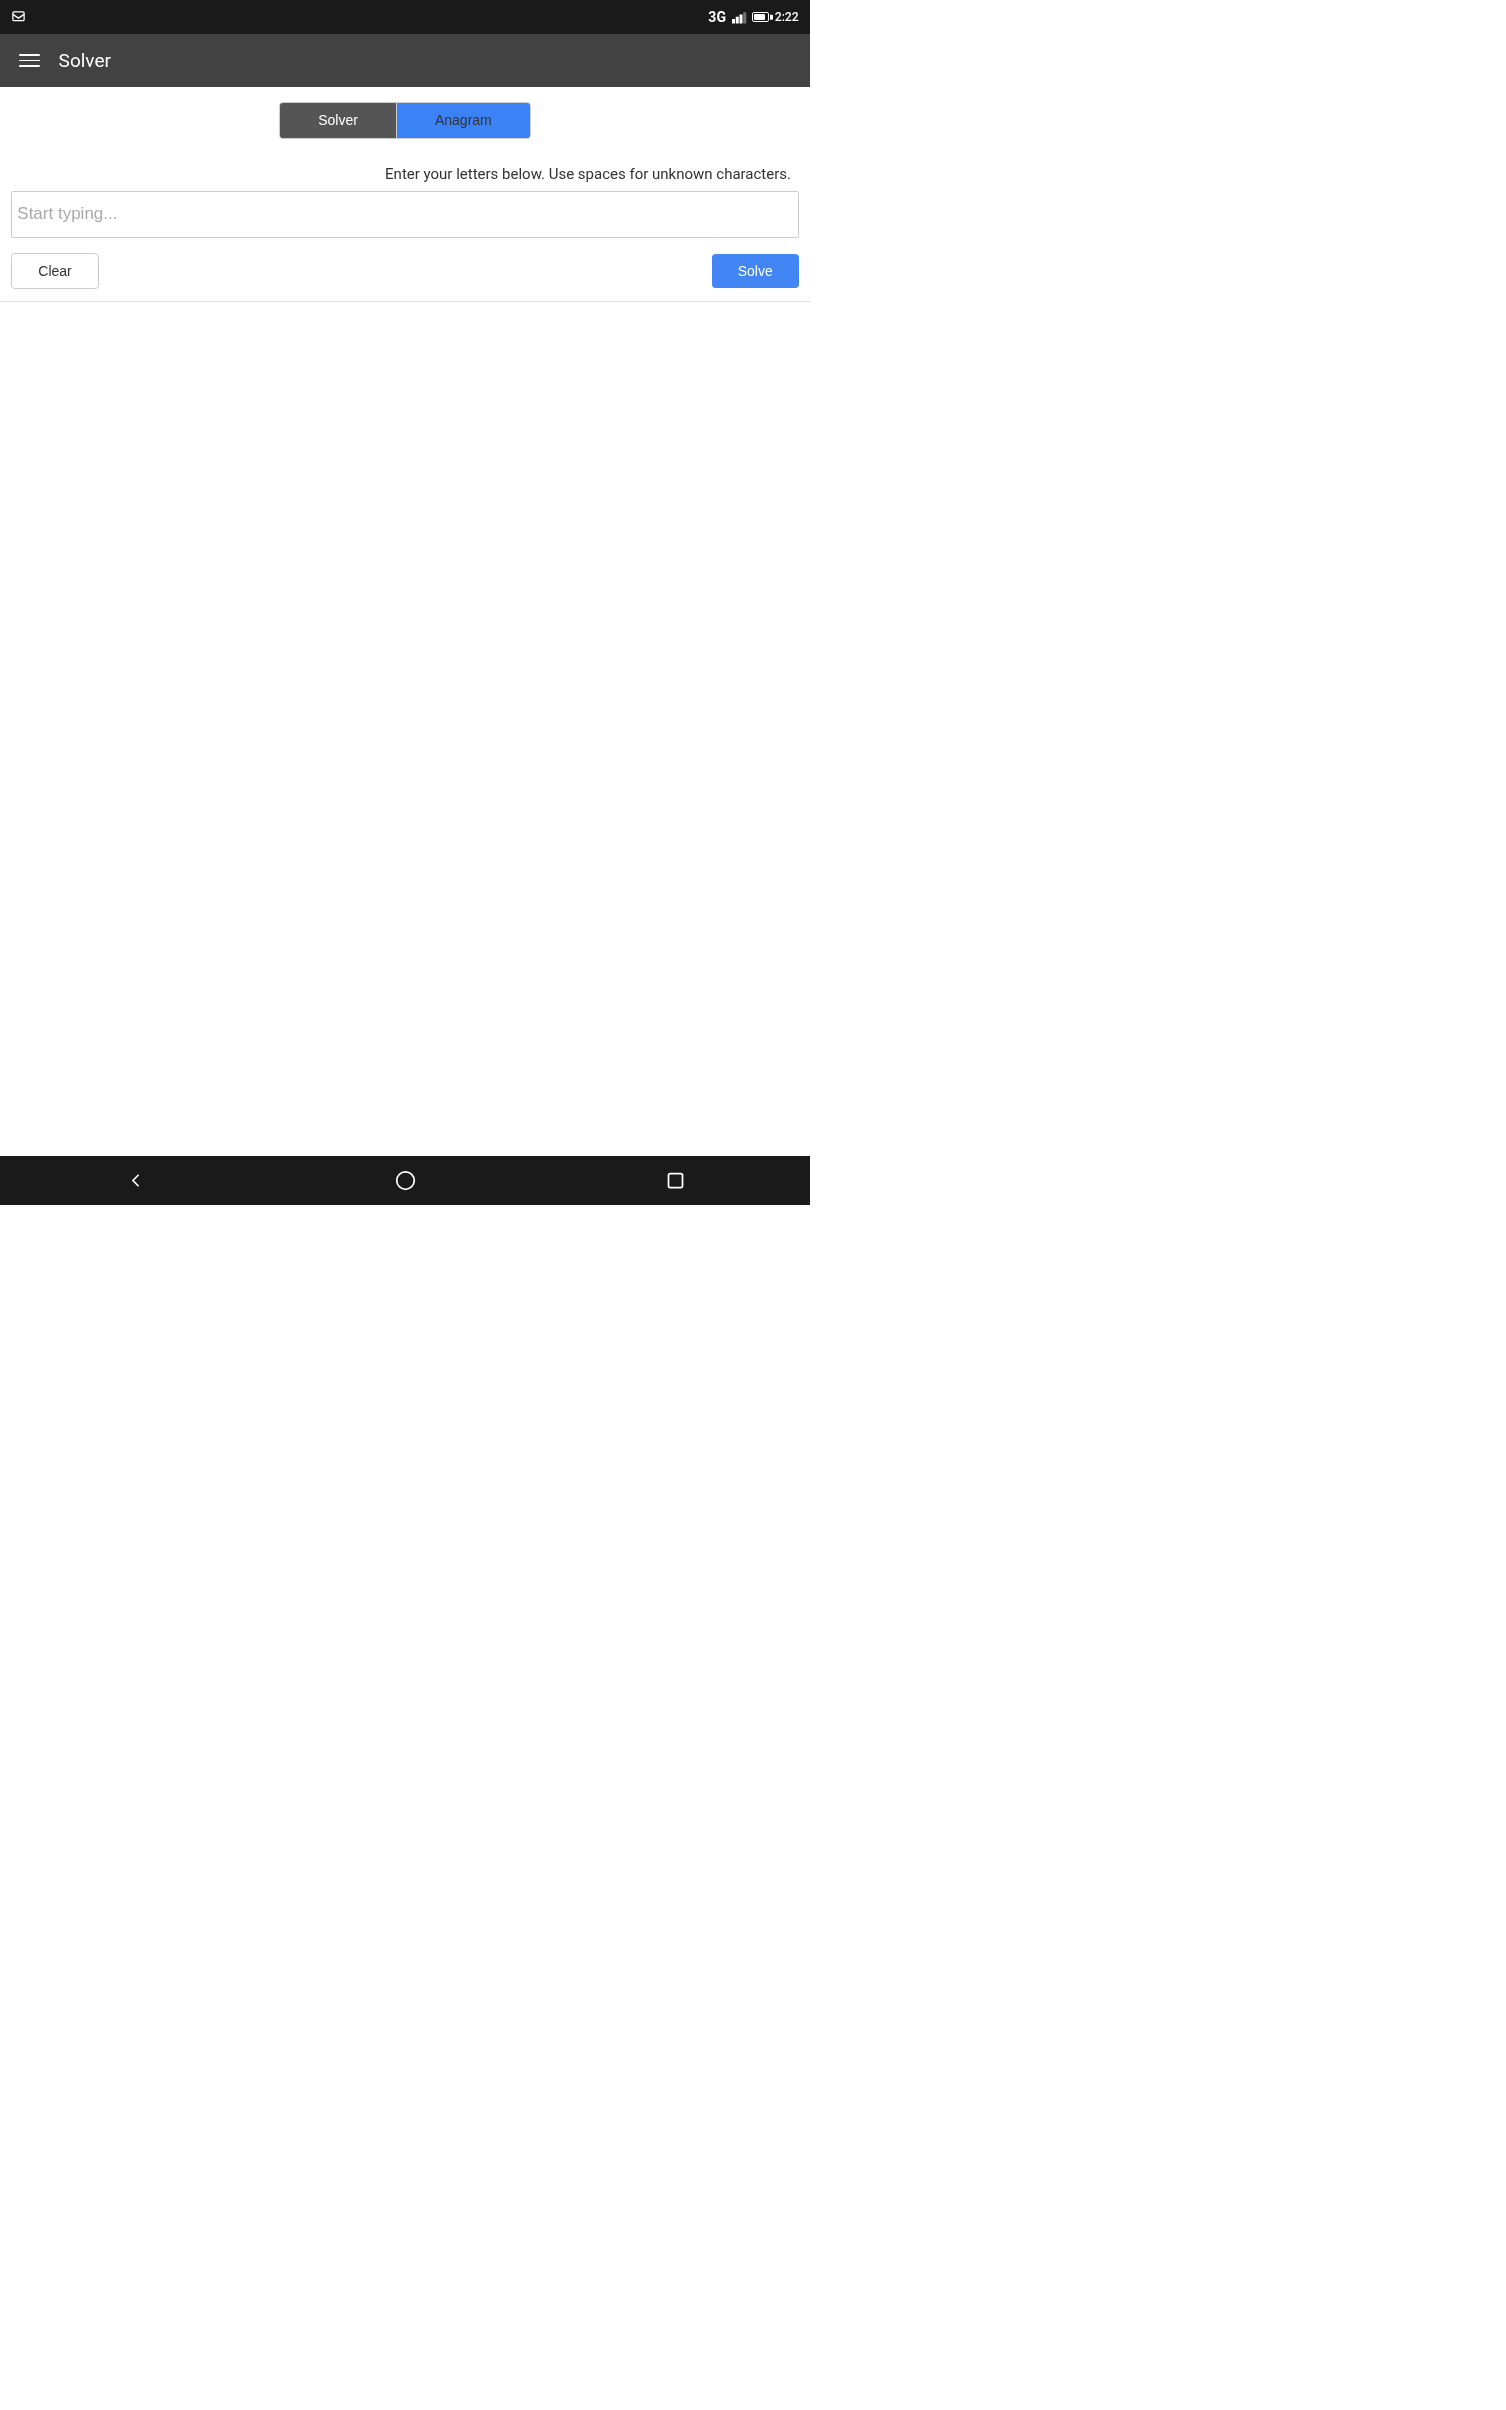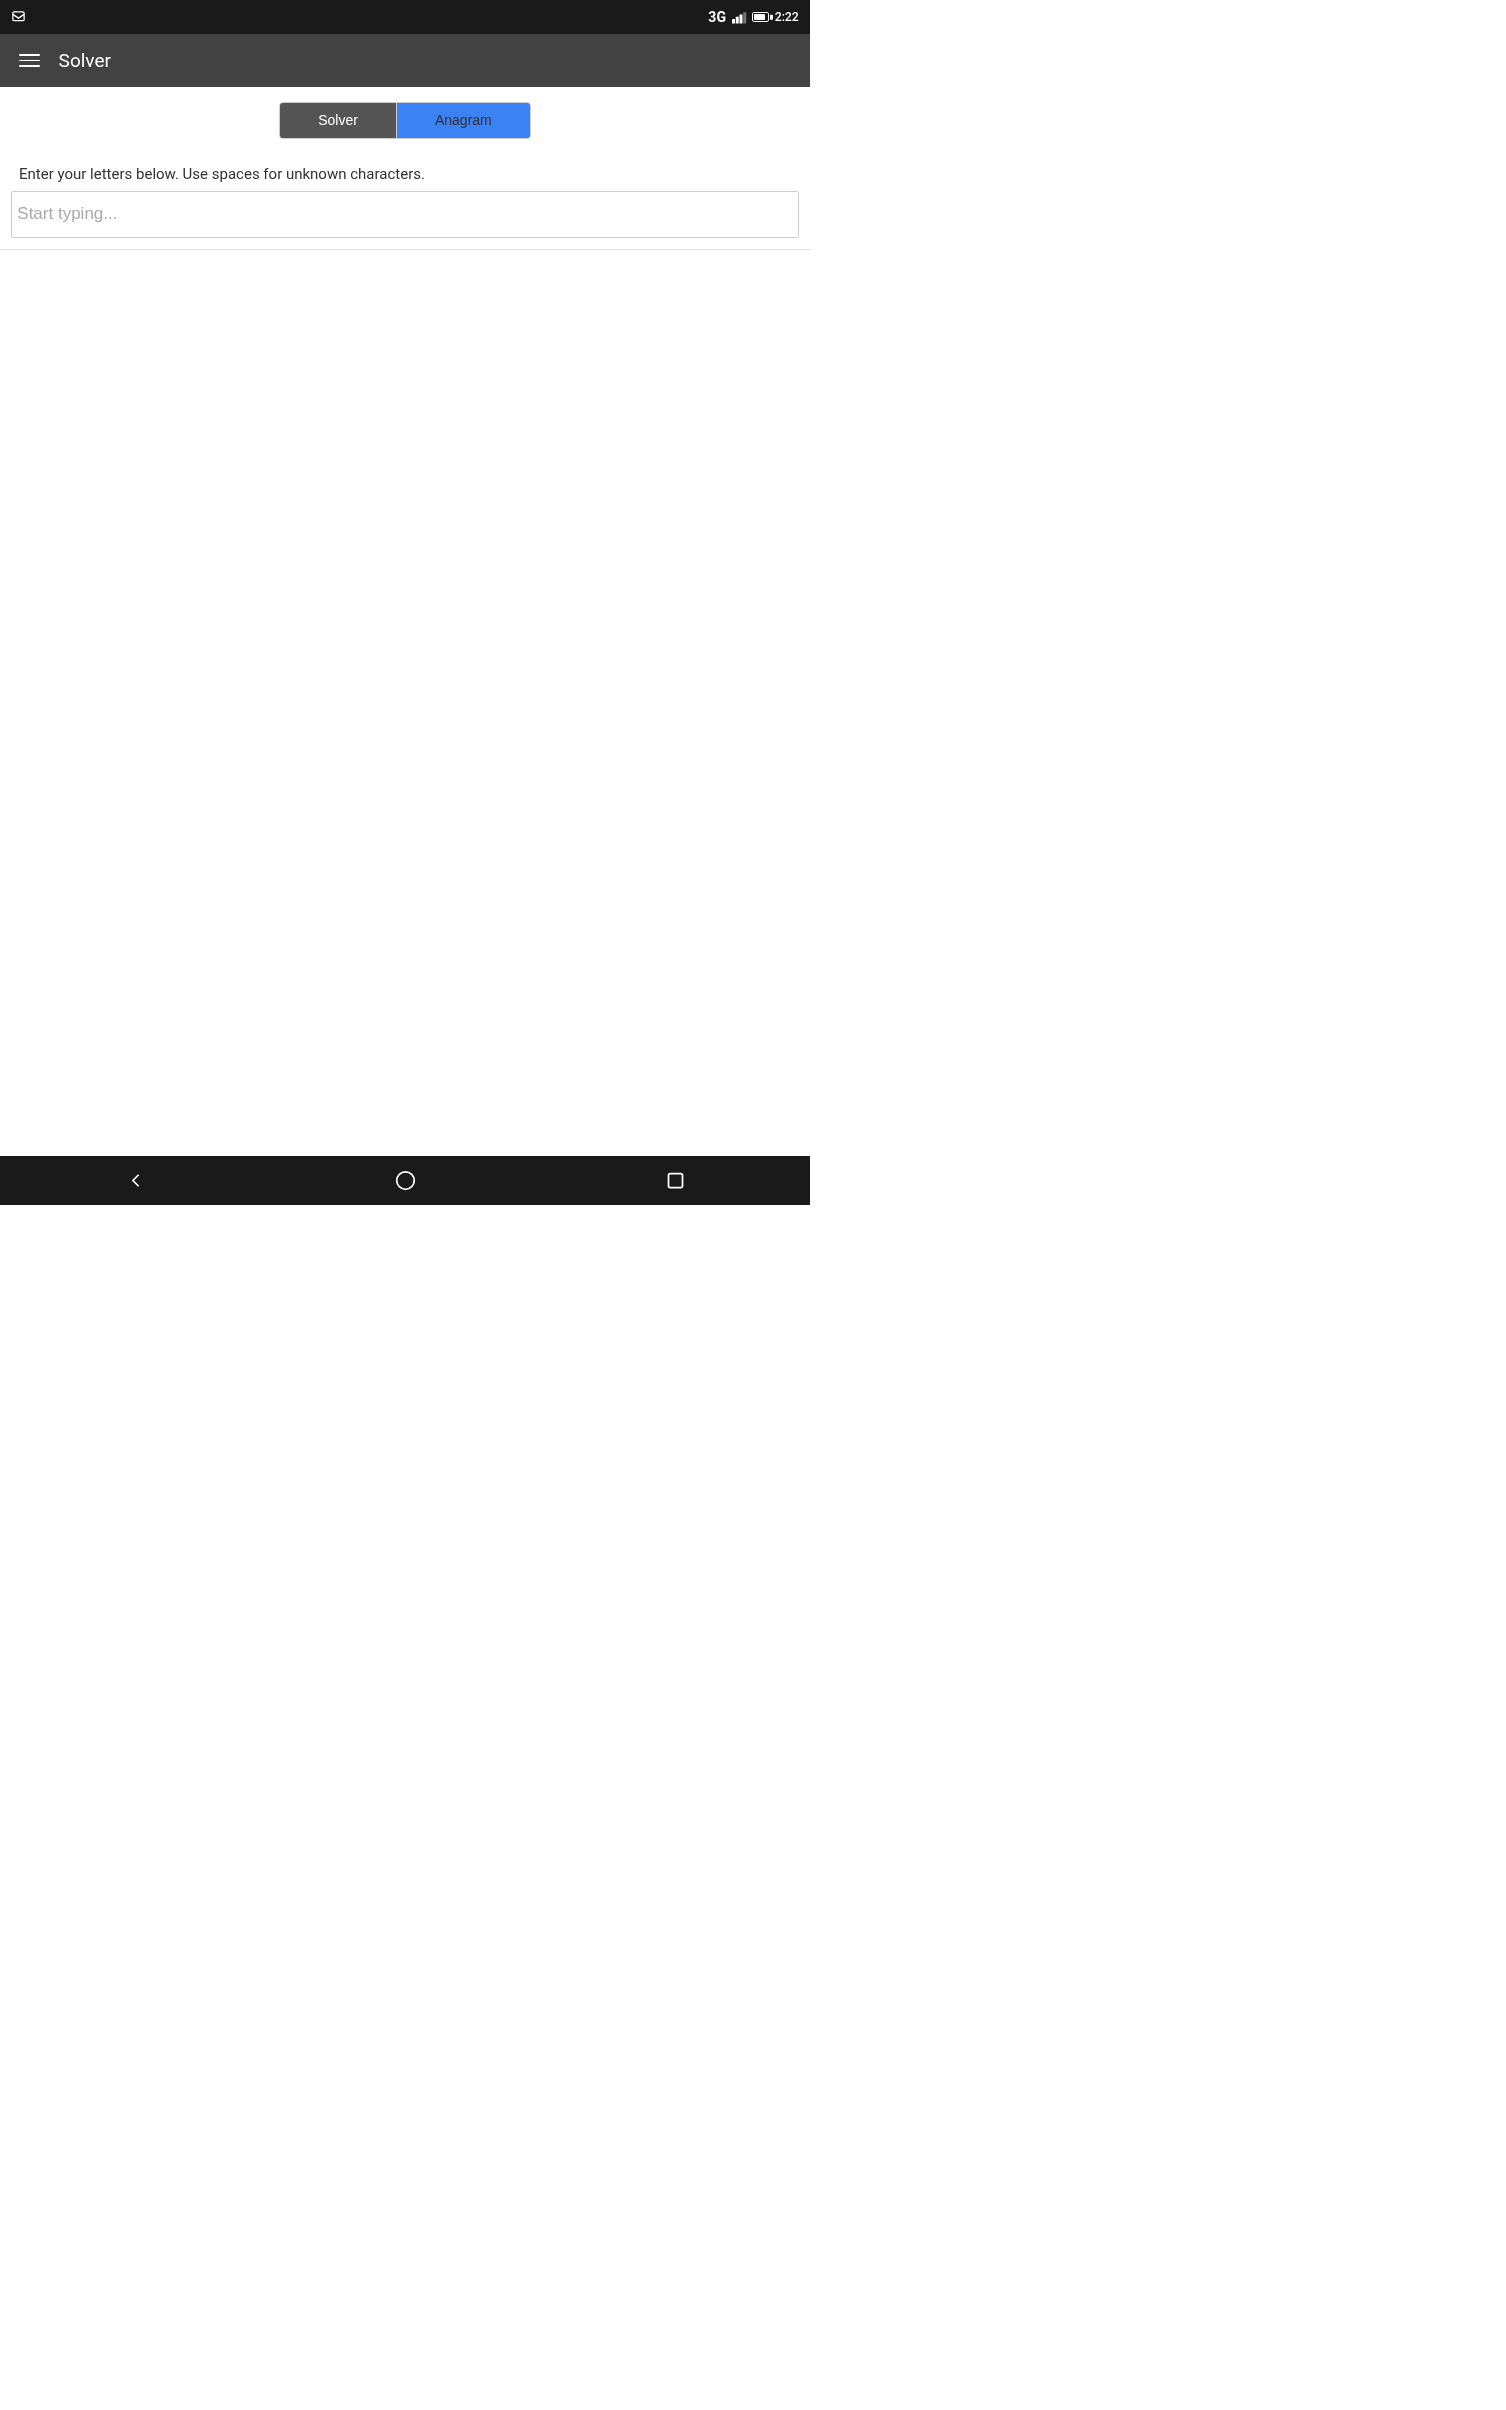--- a/index.html
+++ b/index.html
@@ -125,21 +125,21 @@
       background: #555555;
       color: #ffffff;
     }
 
     .tab-item:first-child {
       border-right: 0.9px solid #cccccc;
     }
 
     
     .instructions {
-      text-align: left;
+      text-align: right;
       padding: 15px 19px 7.5px 19px;
       color: #333333;
       font-size: 15px;
     }
 
     
     .input-container {
       padding: 0 11.3px;
       margin-bottom: 7.5px;
     }
@@ -302,20 +302,24 @@
       <button class="tab-item">Anagram</button>
     </div>
   </div>
 
   <p class="instructions">Enter your letters below. Use spaces for unknown characters.</p>
 
   <div class="input-container">
     <input type="text" class="letter-input" placeholder="Start typing..." style="">
   </div>
 
+  <div class="button-row">
+    <button class="clear-button">Clear</button>
+    <button class="solve-button">Solve</button>
+  </div>
 
   <div class="divider"></div>
 
   <div class="results-area"></div>
 
 </div>
 
 <div class="bottom-nav">
 
   <div class="nav-icon">

